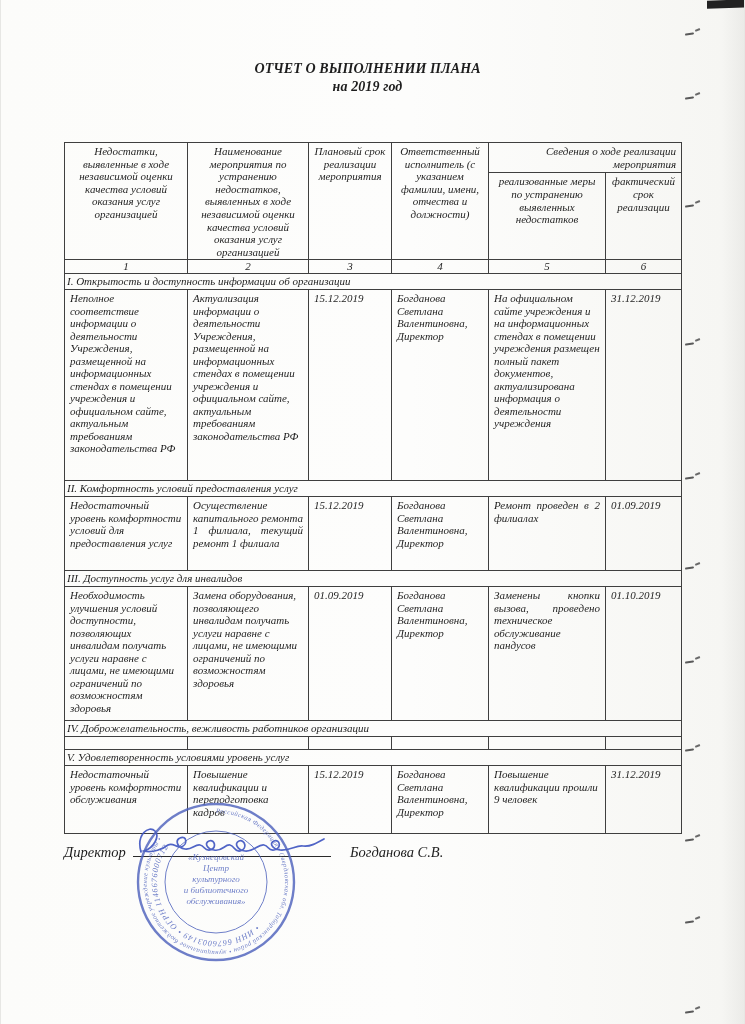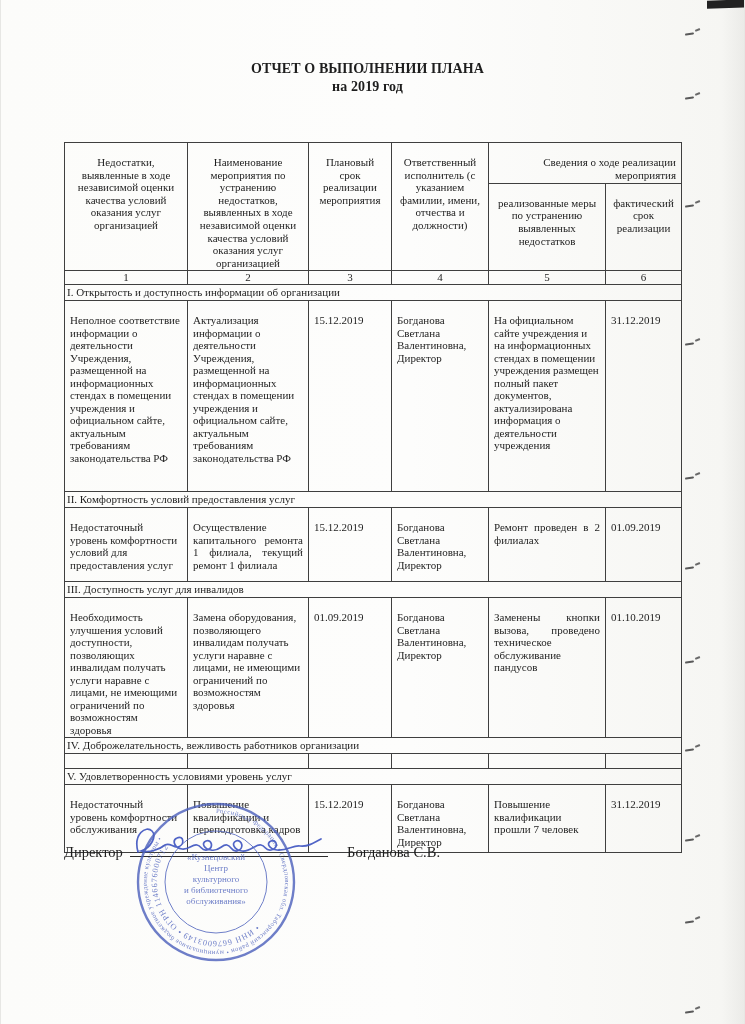--- a/index.html
+++ b/index.html
@@ -1,33 +1,34 @@
 <!DOCTYPE html>
 <html><head>
 <meta charset="utf-8">
 <style>
   html,body{margin:0;padding:0;background:#e7e7e4;}
   .sheet{
     position:relative;width:743px;height:1024px;margin:0 auto;overflow:hidden;
     background:linear-gradient(90deg,#fcfcfa 0%,#fdfdfc 55%,#f6f6f3 97%,#ebebe8 100%);
     font-family:"Liberation Serif","DejaVu Serif",serif;
     color:#1e1e1e;
+    font-style:italic;
   }
   
   .title{position:absolute;top:60px;left:20px;right:30px;text-align:center;
          font-weight:bold;font-size:14px;line-height:17.5px;letter-spacing:.1px;}
   
   table.report{
     position:absolute;left:63px;top:142px;width:617px;
     border-collapse:collapse;table-layout:fixed;
     font-size:11px;line-height:12.5px;
   }
   table.report td{
     border:1px solid #3f3f3f;vertical-align:top;
-    padding:13px 5px 1px 5px;overflow:hidden;word-wrap:break-word;
+    padding:2px 5px 1px 5px;overflow:hidden;word-wrap:break-word;
   }
   td.hd{text-align:center;padding-top:3px;line-height:12.6px;}
   td.grp{text-align:right;vertical-align:top;padding-top:2px;}
   tr.nums td{text-align:center;padding:0;line-height:13px;}
   tr.sect td{text-align:left;padding:1px 2px;line-height:13px;}
   td.j{text-align:justify;}
   
   .signature{position:absolute;left:63px;top:838px;font-size:14.5px;white-space:nowrap;}
   .sig-role{display:inline-block;}
   .sig-line{display:inline-block;position:relative;width:198px;height:18px;
@@ -180,21 +181,21 @@
       </tr>
 
       <tr class="sect">
         <td colspan="6">V. Удовлетворенность условиями уровень услуг</td>
       </tr>
       <tr style="height:68px">
         <td>Недостаточный уровень комфортности обслуживания</td>
         <td>Повышение квалификации и переподготовка кадров</td>
         <td>15.12.2019</td>
         <td>Богданова Светлана Валентиновна, Директор</td>
-        <td>Повышение квалификации прошли 7 человек</td>
+        <td>Повышение квалификации прошли 9 человек</td>
         <td>31.12.2019</td>
       </tr>
     </tbody>
   </table>
 
   <div class="signature">
     <span class="sig-role">Директор</span>
     <span class="sig-line">
       <svg width="205" height="42" viewBox="0 0 205 42">
         <path d="M10,30 C5,12 18,3 24,9 C29,14 23,26 13,29 C22,31 32,27 37,23

